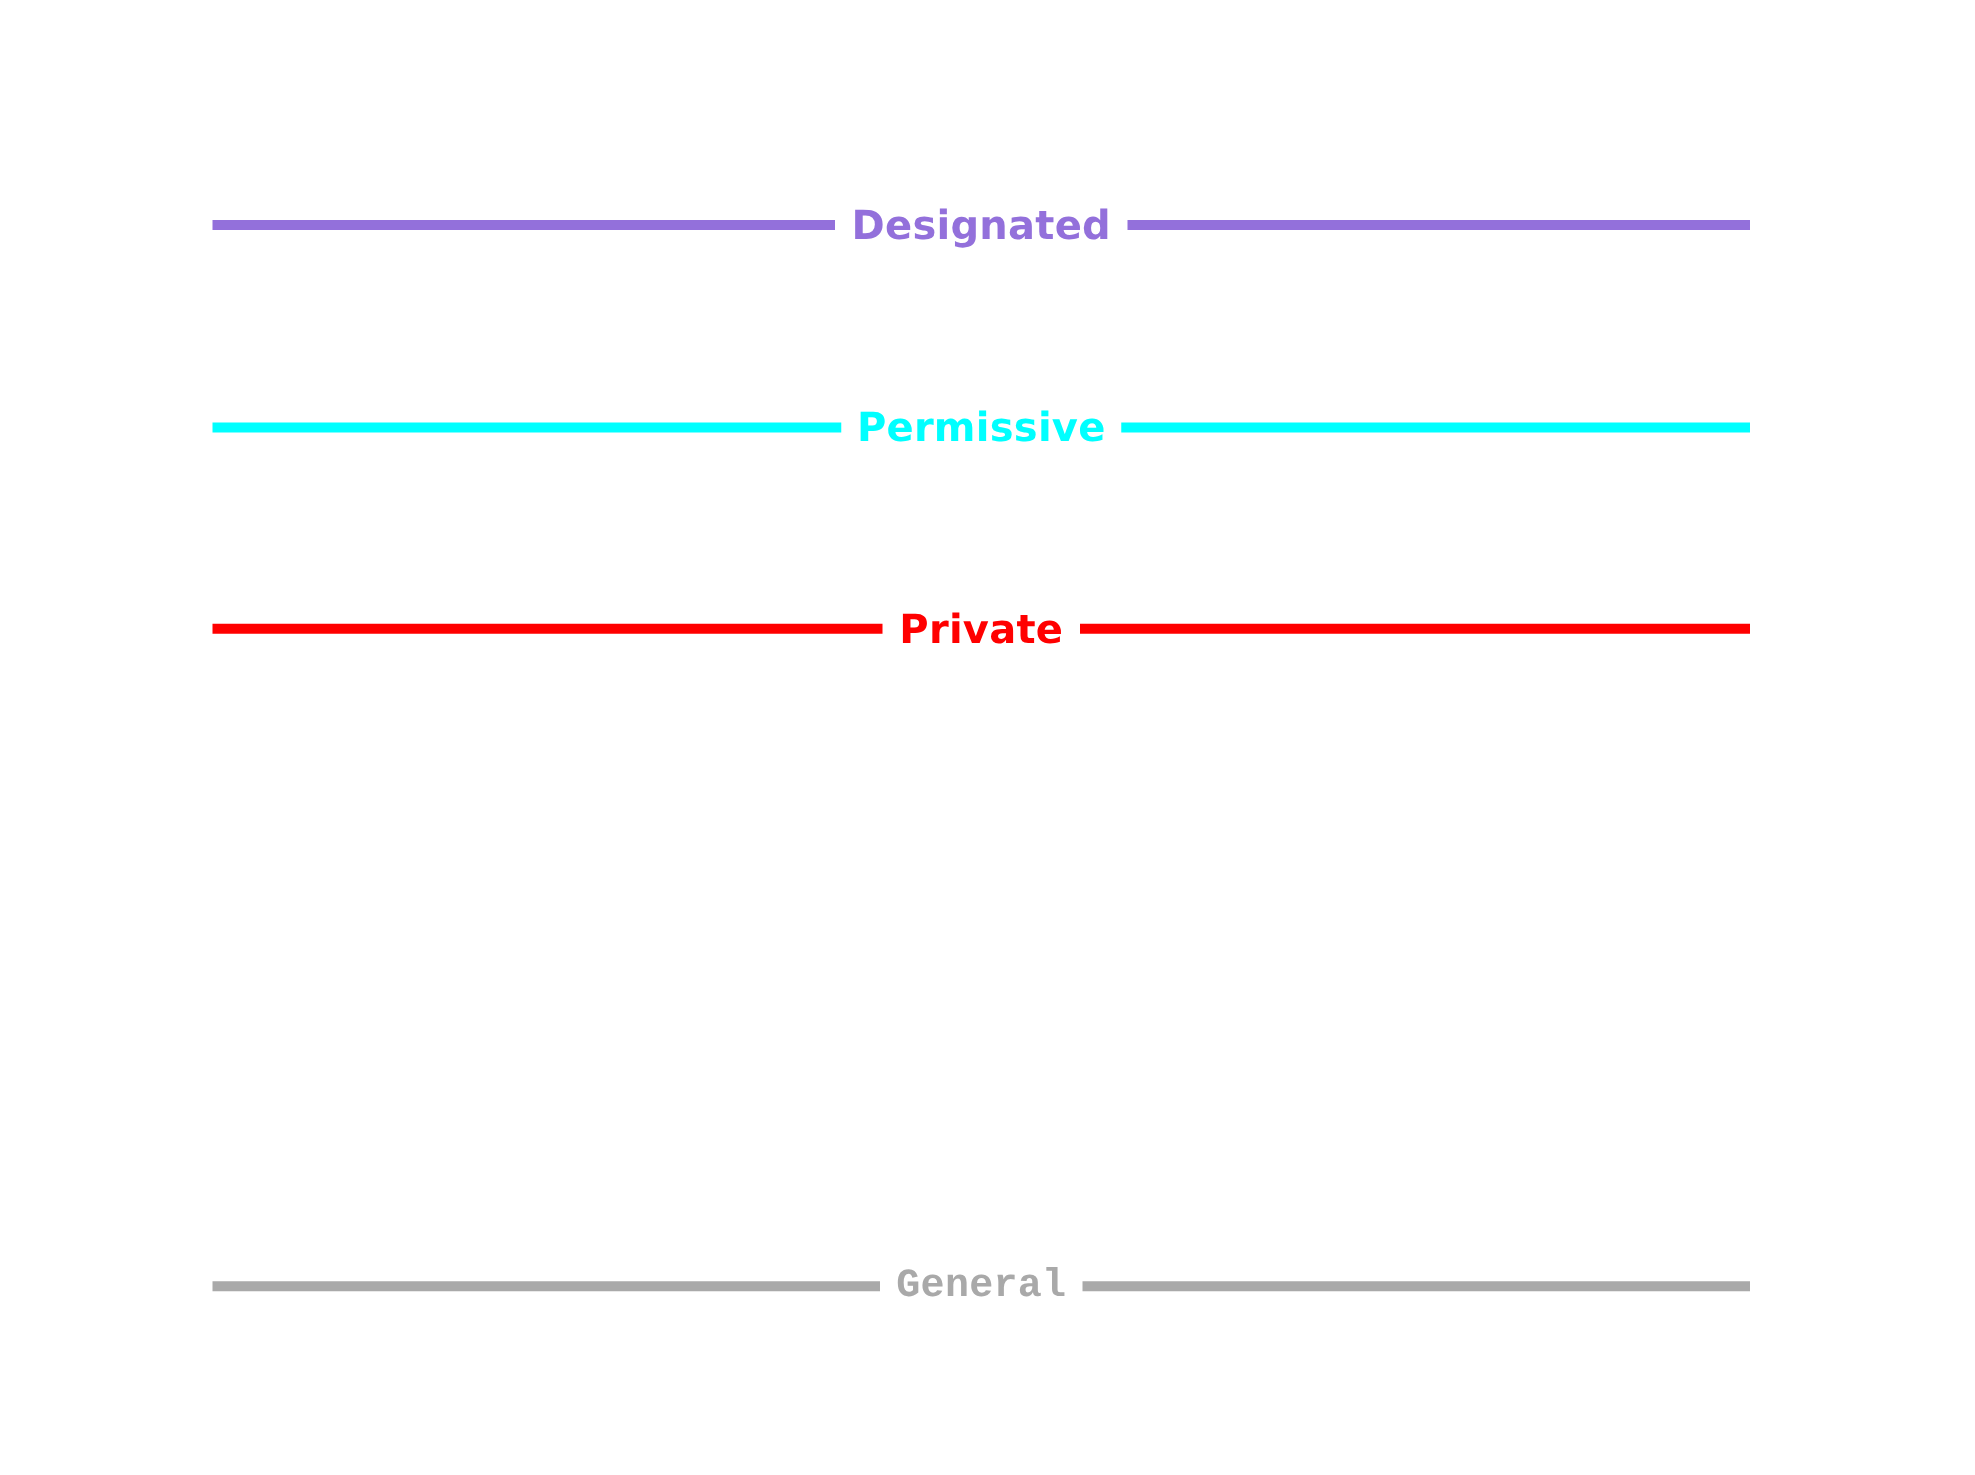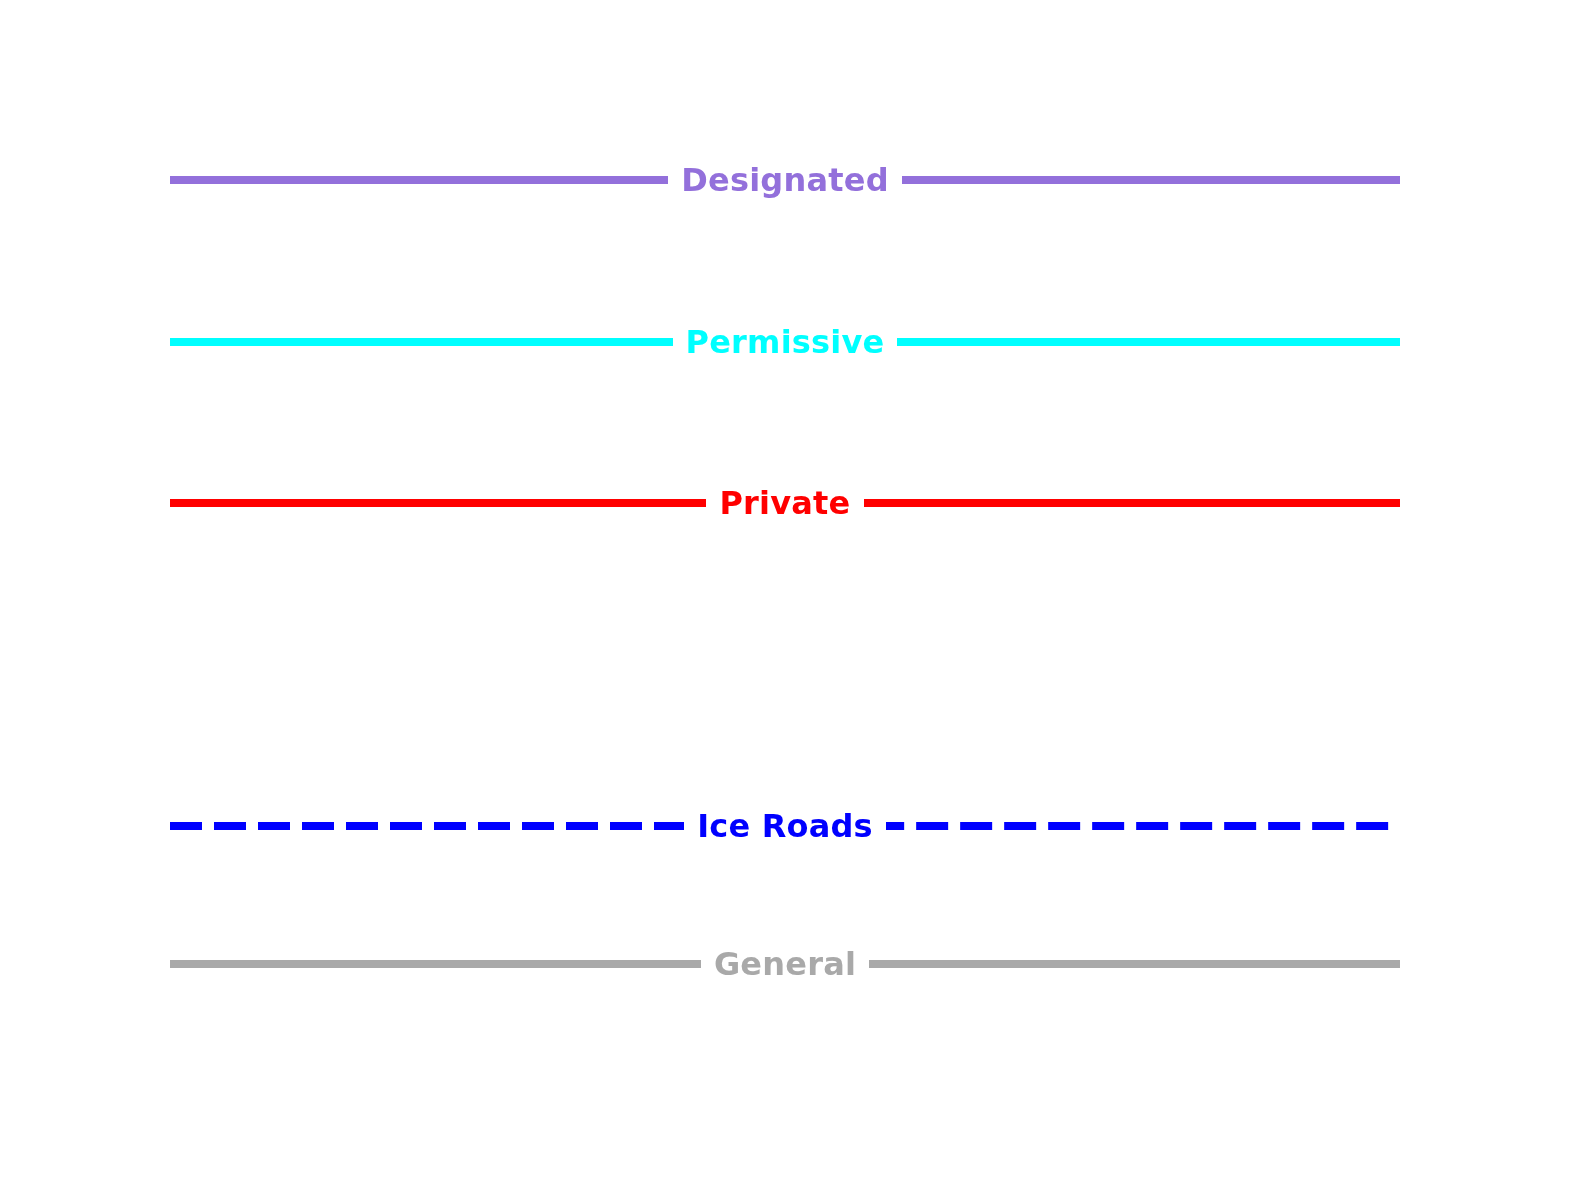--- a/index.html
+++ b/index.html
@@ -89,25 +89,20 @@
     <span class="legend-line solid" style="height: 8px;"></span>
   </div>
 
   <div class="legend-row" style="top: 503px; color: rgb(255, 0, 0); left: 170px; width: 1230px;">
     <span class="legend-line solid" style="height: 8px;"></span>
     <span class="legend-label" style="color: rgb(255, 0, 0);">Private</span>
     <span class="legend-line solid" style="height: 8px;"></span>
   </div>
 
 
-  <div class="legend-row" style="top: 826px; color: rgb(0, 0, 255); left: 170px; width: 1230px;">
-    <span class="legend-line dashed" style="height: 8px;"></span>
-    <span class="legend-label" style="color: rgb(0, 0, 255);">Ice Roads</span>
-    <span class="legend-line dashed right-seg" style="height: 8px;"></span>
-  </div>
 
-  <div class="legend-row" style="top: 964px; color: rgb(169, 169, 169); left: 170px; width: 1230px;">
+  <div class="legend-row" style="top: 1029px; color: rgb(169, 169, 169); left: 170px; width: 1230px; font-family: Liberation Mono, monospace;">
     <span class="legend-line solid" style="height: 8px;"></span>
     <span class="legend-label" style="color: rgb(169, 169, 169);">General</span>
     <span class="legend-line solid" style="height: 8px;"></span>
   </div>
 
 </div>
 
 </body></html>

